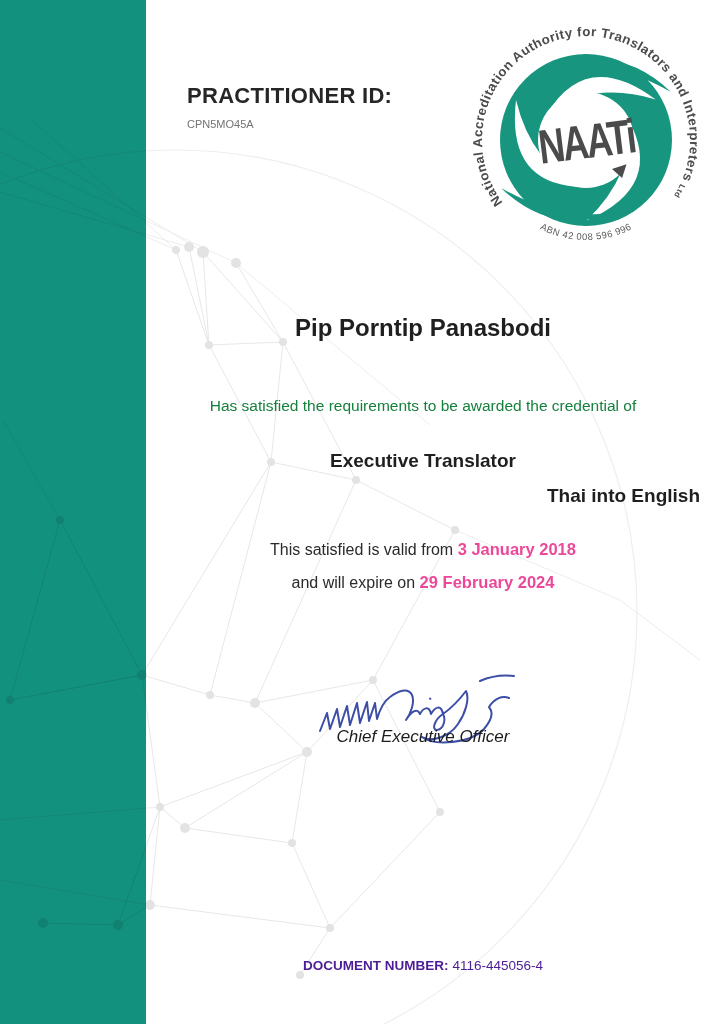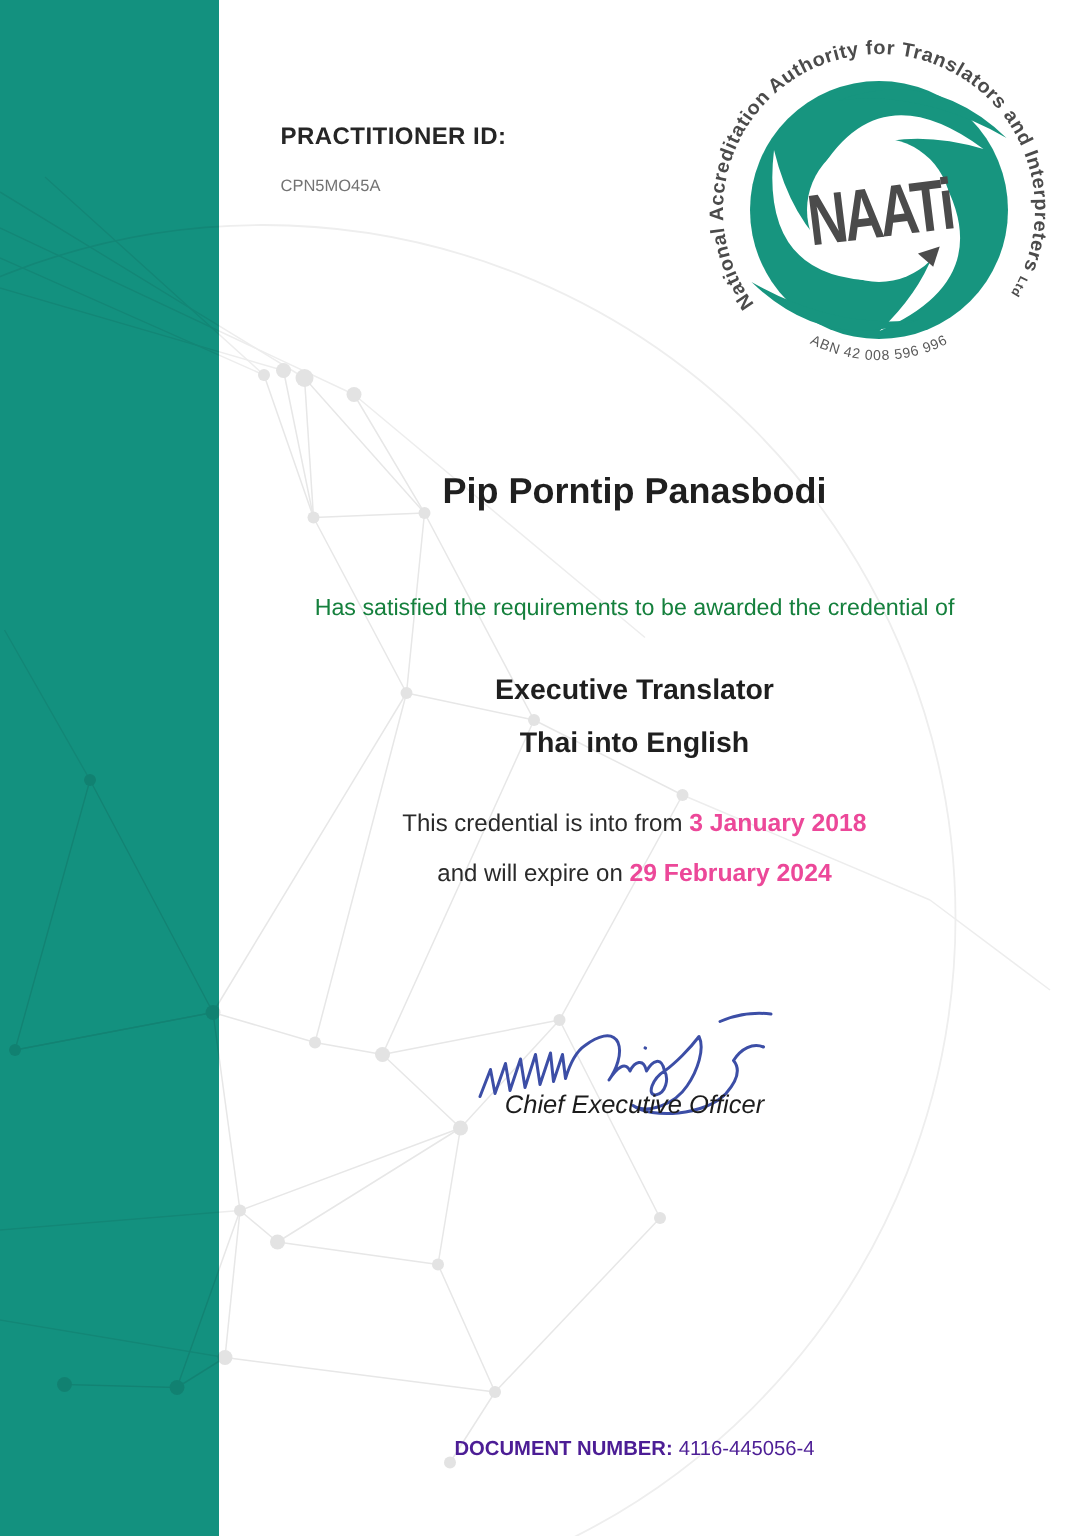--- a/index.html
+++ b/index.html
@@ -5,28 +5,28 @@
   html,body{margin:0;padding:0;}
   body{
     width:724px;height:1024px;position:relative;overflow:hidden;
     background:#ffffff;
     font-family:"Liberation Sans", sans-serif;
     color:#222;
   }
   .teal-bar{position:absolute;left:0;top:0;width:146px;height:1024px;background:#13917F;z-index:0;}
   #mesh{position:absolute;left:0;top:0;z-index:1;mix-blend-mode:multiply;pointer-events:none;}
   .layer{position:absolute;z-index:2;}
-  .practitioner-label{left:187px;top:83px;font-size:16px;font-weight:bold;letter-spacing:.3px;color:#262626;}
+  .practitioner-label{left:187px;top:83px;font-size:22px;font-weight:bold;letter-spacing:.3px;color:#262626;}
   .practitioner-id{left:187px;top:118px;font-size:11px;color:#737373;}
   .logo-wrap{left:448px;top:8px;width:276px;height:250px;}
   .col{position:absolute;left:146px;width:554px;text-align:center;z-index:2;}
   .recipient-name{top:314px;font-size:24px;font-weight:bold;color:#1f1f1f;}
   .statement{top:397px;font-size:15.5px;color:#15803d;}
   .cred-title{top:450px;font-size:19px;font-weight:bold;color:#1f1f1f;}
-  .lang-pair{top:485px;font-size:19px;font-weight:bold;color:#1f1f1f;}
+  .lang-pair{top:485px;font-size:19px;font-weight:bold;color:#1f1f1f;text-align:right;}
   .valid-line{top:540px;font-size:16px;color:#2a2a2a;}
   .expire-line{top:573px;font-size:16px;color:#2a2a2a;}
   .valid-line b,.expire-line b{font-size:16.5px;color:#ec4899;}
   .signature-wrap{left:314px;top:669px;width:212px;height:80px;}
   .ceo-title{top:727px;font-size:17px;font-style:italic;color:#1c1c1c;}
   .footer-line{top:958px;font-size:13.5px;color:#4c1d95;}
   .footer-line .lbl{font-weight:bold;}
   .footer-line .val{margin-left:4px;}
 </style>
 </head>
@@ -141,21 +141,21 @@
     </text>
   </svg>
 </div>
 
 <div class="col recipient-name">Pip Porntip Panasbodi</div>
 <div class="col statement">Has satisfied the requirements to be awarded the credential of</div>
 <div class="col cred-title">Executive Translator</div>
 <div class="col lang-pair">Thai into English</div>
 
 <div class="col valid-line">
-  <span>This credential is into from</span>
+  <span>This satisfied is valid from</span>
   <b>3 January 2018</b>
 </div>
 <div class="col expire-line">
   <span>and will expire on</span>
   <b>29 February 2024</b>
 </div>
 
 <div class="layer signature-wrap">
   <svg width="212" height="80" viewBox="0 0 212 80">
     <g fill="none" stroke="#3C4EA6" stroke-width="2" stroke-linecap="round" stroke-linejoin="round">

